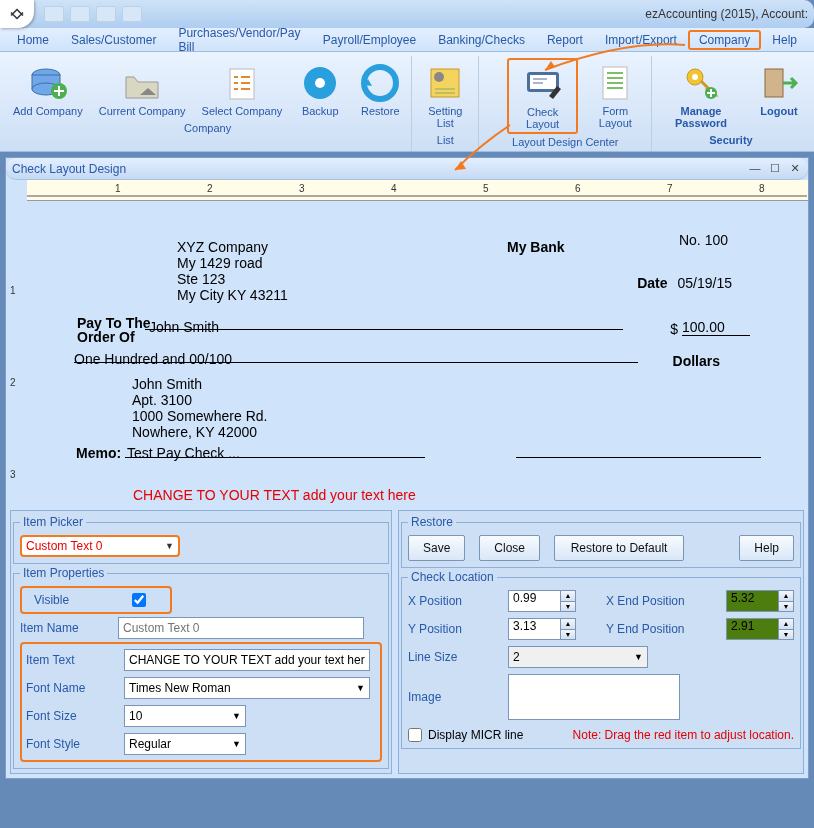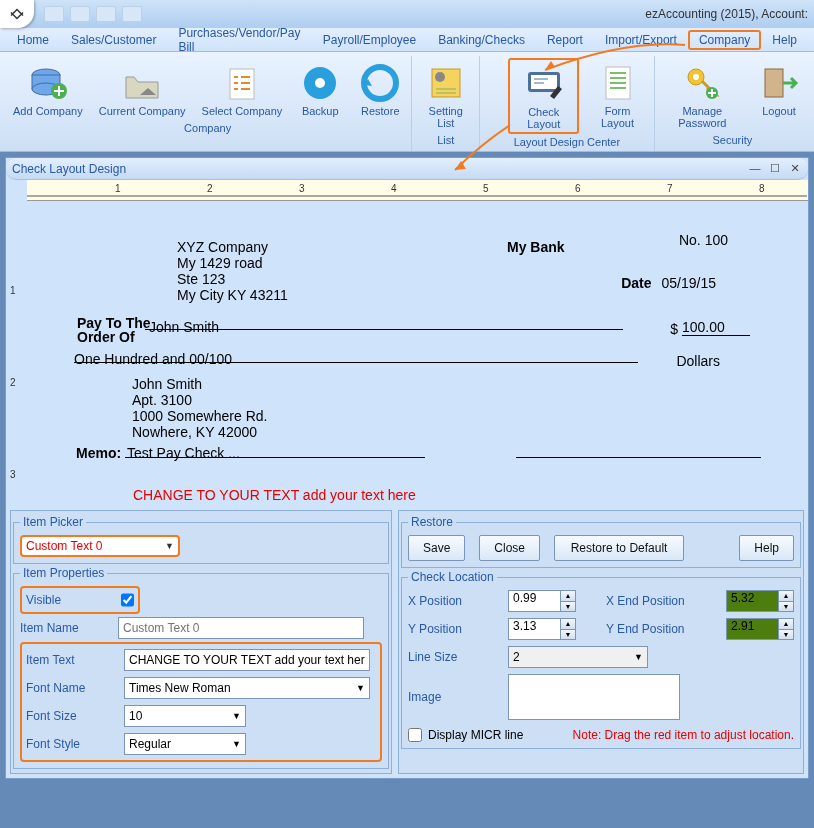--- a/index.html
+++ b/index.html
@@ -1,34 +1,34 @@
 <!DOCTYPE html>
 <html><head>
 <meta charset="utf-8">
 <style>
   * { box-sizing: border-box; margin: 0; padding: 0; font-family: "Segoe UI", Tahoma, sans-serif; }
   body { width: 814px; height: 828px; background: #658ab8; overflow: hidden; font-size: 12px; }
 
   
-  .titlebar { height: 28px; background: linear-gradient(#cfe3f8,#aecdf0); display:flex; align-items:center; }
+  .titlebar { height: 28px; background: linear-gradient(#cfe3f8,#aecdf0); display:flex; align-items:center;border-radius:10px; }
   .app-btn { width:34px; height:28px; background:#fff; border-bottom-right-radius:16px; display:flex; align-items:center; justify-content:center; box-shadow:1px 1px 3px rgba(0,0,0,.3);}
   .app-btn svg { width:18px; height:18px; }
   .title-right { margin-left:auto; padding-right:6px; font-size:12px; color:#333;}
   .mini-icons { display:flex; gap:6px; margin-left:10px; }
   .mini-icons span { width:20px; height:16px; background:#d7e7f7; border:1px solid #bcd0e6; border-radius:2px; display:inline-block;}
 
   
   .menubar { height:24px; background:linear-gradient(#e3efff,#cfe3fa); display:flex; align-items:center; padding:0 6px; border-bottom:1px solid #9fbcdf;}
   .menubar .item { padding:2px 10px; color:#2859a8; font-size:12px; border:1px solid transparent; border-radius:3px; cursor:default;}
   .menubar .item.highlight { border:2px solid #f37a1f; padding:1px 9px;}
 
   
   .ribbon { background:linear-gradient(#eaf3ff,#cddff5); border-bottom:1px solid #9fbcdf; padding:4px 4px 0 4px; display:flex; gap:0; }
   .ribbon-group { border-right:1px solid #b9cfe8; padding:2px 4px 0 4px; display:flex; flex-direction:column;}
-  .ribbon-group:last-child{border-right:none;}
+  .ribbon-group:last-child{border-right:none;font-weight:bold;}
   .ribbon-row { display:flex; gap:6px; }
   .rib-btn { display:flex; flex-direction:column; align-items:center; justify-content:flex-start; width:auto; padding:2px 4px; text-align:center; color:#2859a8; font-size:11px; border:1px solid transparent; border-radius:3px; }
   .rib-btn .icon { width:44px; height:44px; display:flex; align-items:center; justify-content:center; }
   .rib-btn.highlight { border:2px solid #f37a1f;margin-left:24px; }
   .group-label { text-align:center; color:#2859a8; font-size:11px; padding:2px 0 3px 0; }
 
   
   .client { padding:5px; }
   .inner-window { background:#cfe3fa; border:1px solid #7b9dc8; }
   .inner-titlebar { height:22px; background:linear-gradient(#e3efff,#c5daf3); display:flex; align-items:center; padding:0 6px; border-bottom:1px solid #a7c1e0;border-radius:10px;}
@@ -44,31 +44,31 @@
   .ruler-v .num { position:absolute; left:4px; font-size:10px; color:#333;}
   .design-area { display:flex; background:#fff;}
   .design-wrap { height:326px; overflow:hidden;}
 
   
   .check { position:relative; flex:1; background:#fff; font-family:"Times New Roman",serif; font-size:14px; color:#000;}
   .check .payer { position:absolute; left:150px; top:38px; line-height:16px;}
   .check .bank { position:absolute; left:480px; top:38px; font-weight:bold;}
   .check .no   { position:absolute; right:80px; top:31px;}
   .check .no b{font-weight:normal;}
-  .check .date { position:absolute; right:92px; top:74px;}
+  .check .date { position:absolute; right:76px; top:74px;}
   .check .date b{font-weight:bold; margin-right:10px;}
 
   .check .payto-label{position:absolute; left:50px; top:115px; font-weight:bold; line-height:14px;}
   .check .payee-line{ position:absolute; left:118px; right:185px; top:128px; border-bottom:1px solid #000; height:0;}
   .check .payee {position:absolute; left:122px; top:118px;}
   .check .dollar {position:absolute; right:130px; top:120px;}
   .check .amount-box { position:absolute; right:58px; top:118px; width:68px; border-bottom:1px solid #000;}
   .check .amount-text-line { position:absolute; left:47px; right:170px; top:161px; border-bottom:1px solid #000;}
   .check .amount-text { position:absolute; left:47px; top:150px;}
-  .check .dollars {position:absolute; right:88px; top:152px; font-weight:normal;}
+  .check .dollars {position:absolute; right:88px; top:152px; font-weight:bold;}
 
   .check .addr { position:absolute; left:105px; top:175px; line-height:16px;}
   .check .memo-label{position:absolute; left:49px; top:244px; font-weight:bold;}
   .check .memo-line{ position:absolute; left:98px; width:300px; top:256px; border-bottom:1px solid #000;}
   .check .memo-text{ position:absolute; left:100px; top:244px;}
   .check .sig-line { position:absolute; right:47px; top:256px; width:245px; border-bottom:1px solid #000;}
   .check .custom { position:absolute; left:106px; top:286px; color:#e60000; font-size:14px;}
 
   
   .panels { display:flex; gap:6px; padding:4px;}
@@ -352,21 +352,21 @@
         <fieldset>
           <legend>Item Picker</legend>
           <div class="combo highlight-box" style="color:#e60000;">
             <span>Custom Text 0</span>
               <span class="arrow">▼</span>
           </div>
         </fieldset>
 
         <fieldset style="position:relative;">
           <legend>Item Properties</legend>
-          <div class="row highlight-box" style="width:120px;padding:0 4px;">
+          <div class="row highlight-box" style="width:152px;padding:0 12px;">
             <label>Visible</label>
             <input type="checkbox" checked="" style="">
           </div>
           <div class="row">
             <label>Item Name</label>
             <input class="textbox" style="color: rgb(136, 136, 136);" placeholder="Custom Text 0">
           </div>
           <div class="highlight-box" style="padding:2px 4px;">
           <div class="row">
             <label>Item Text</label>

